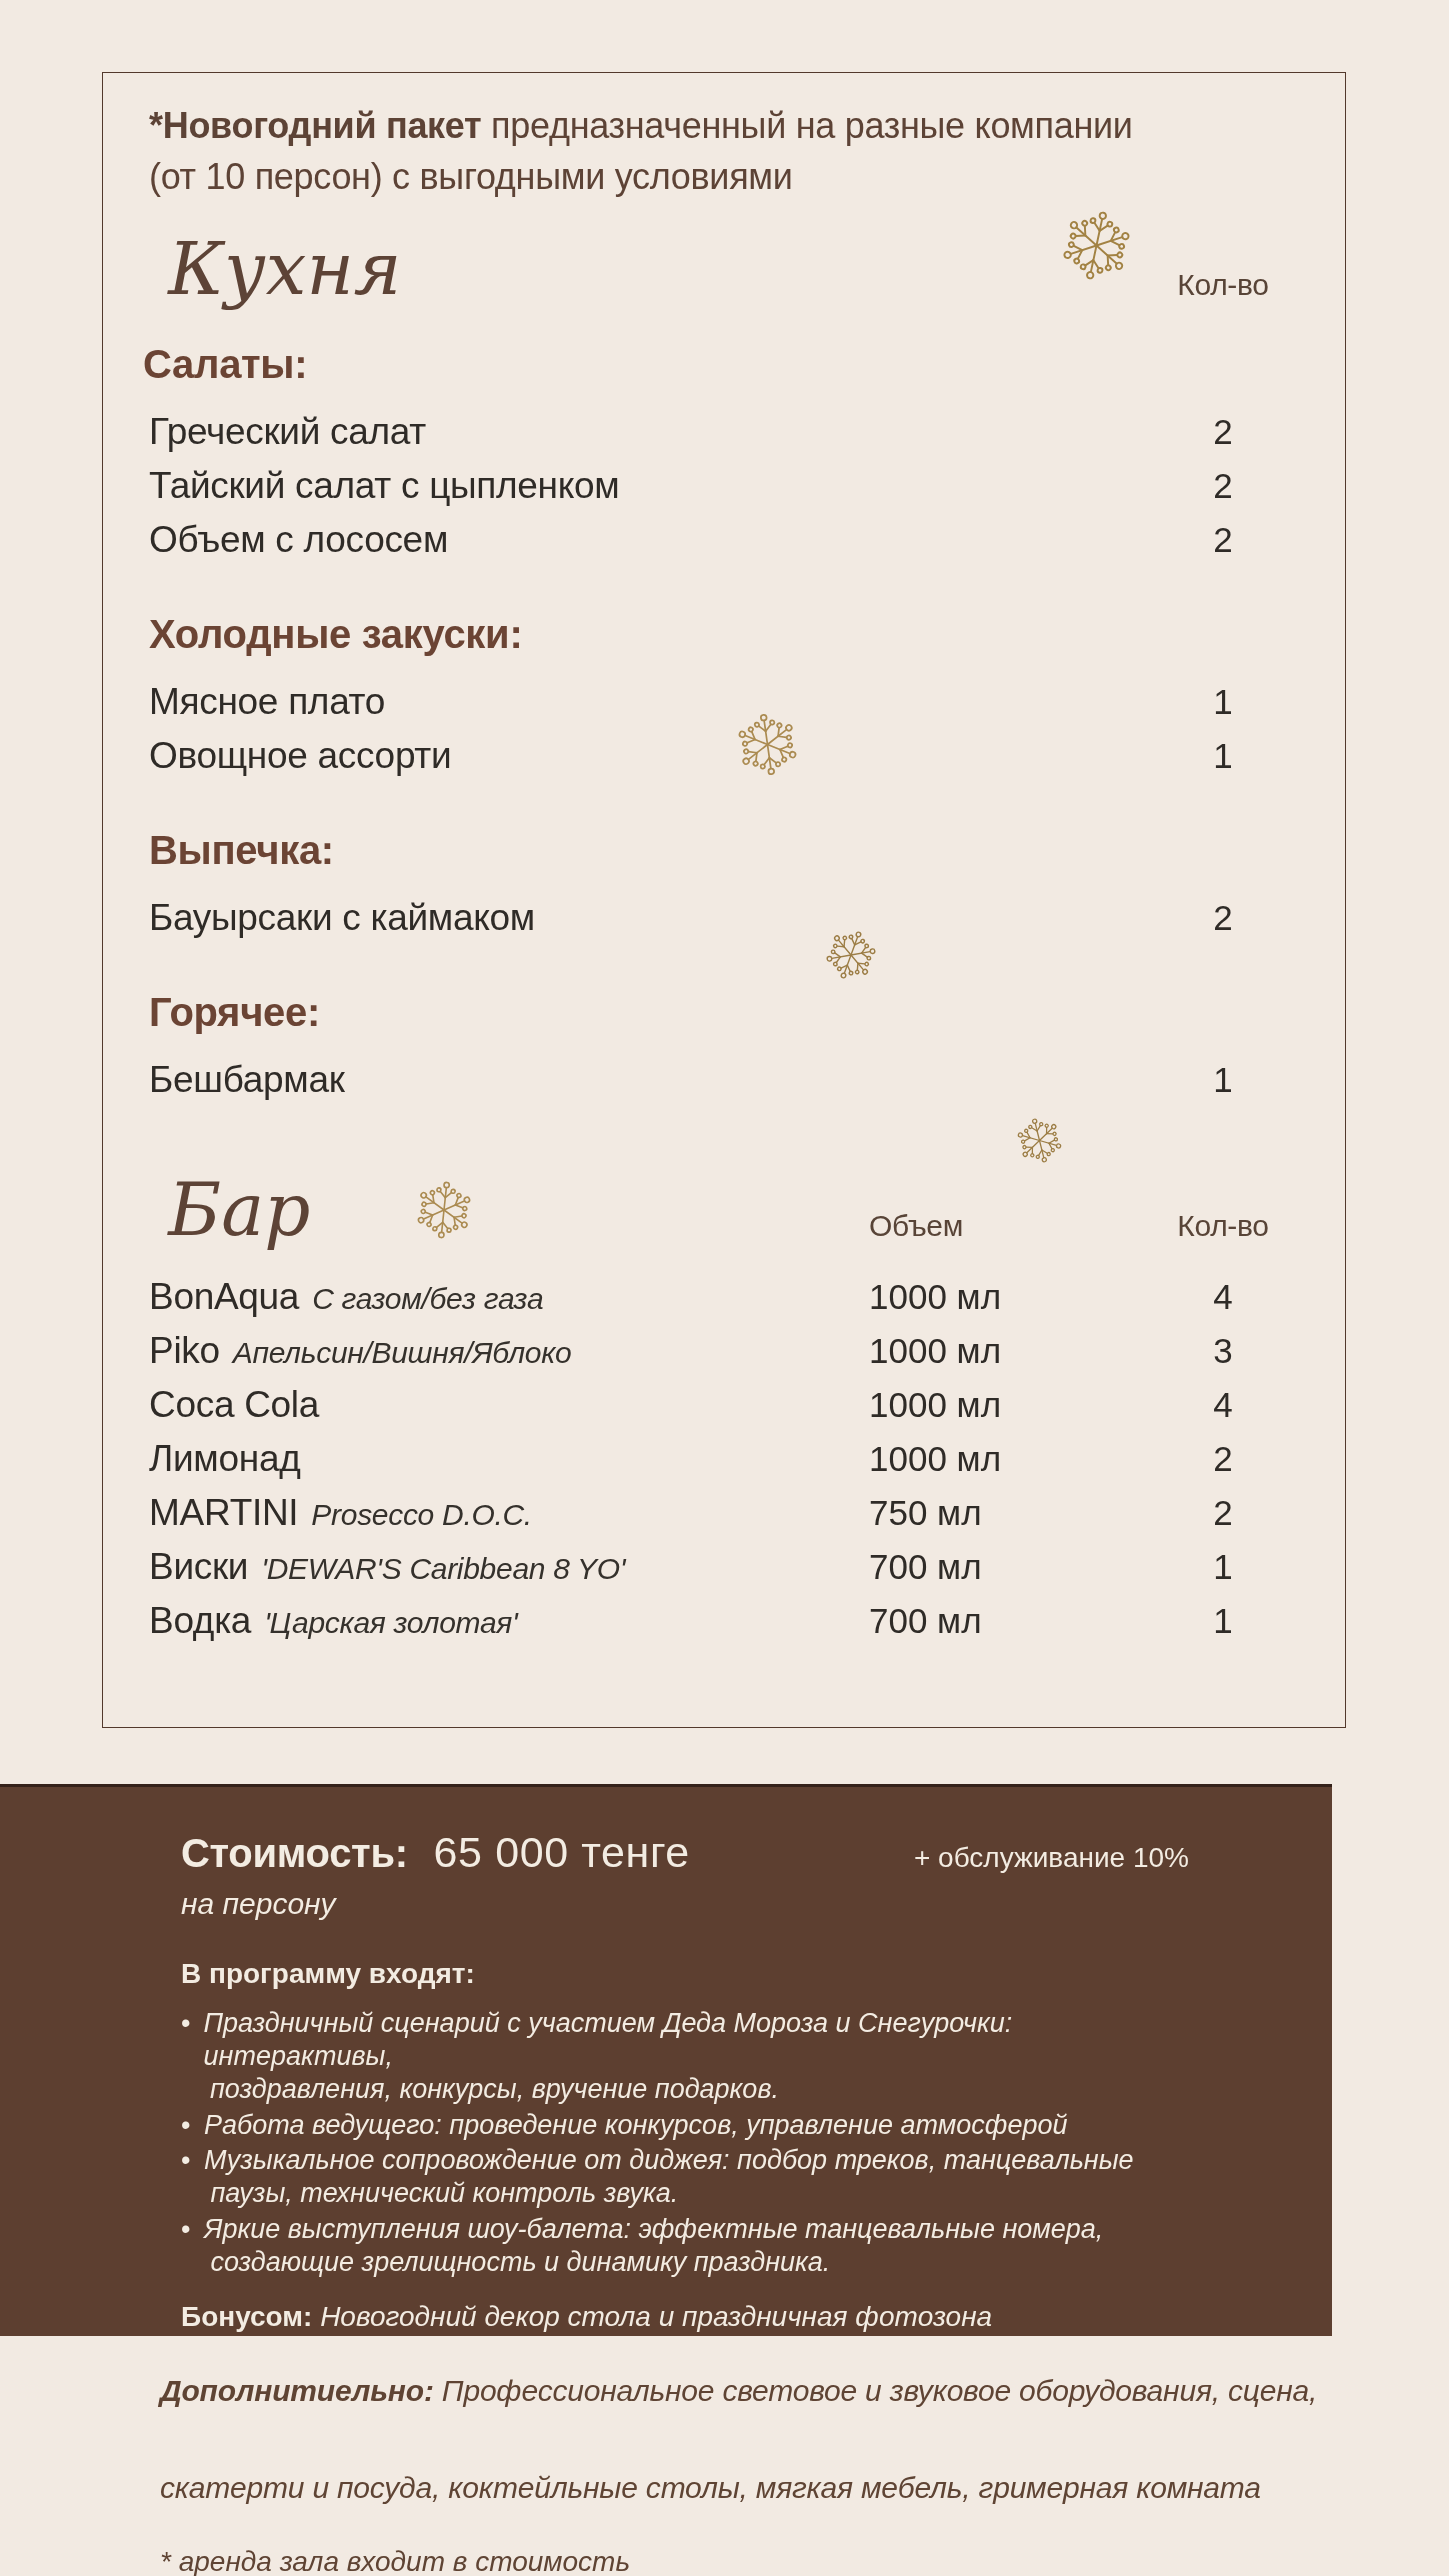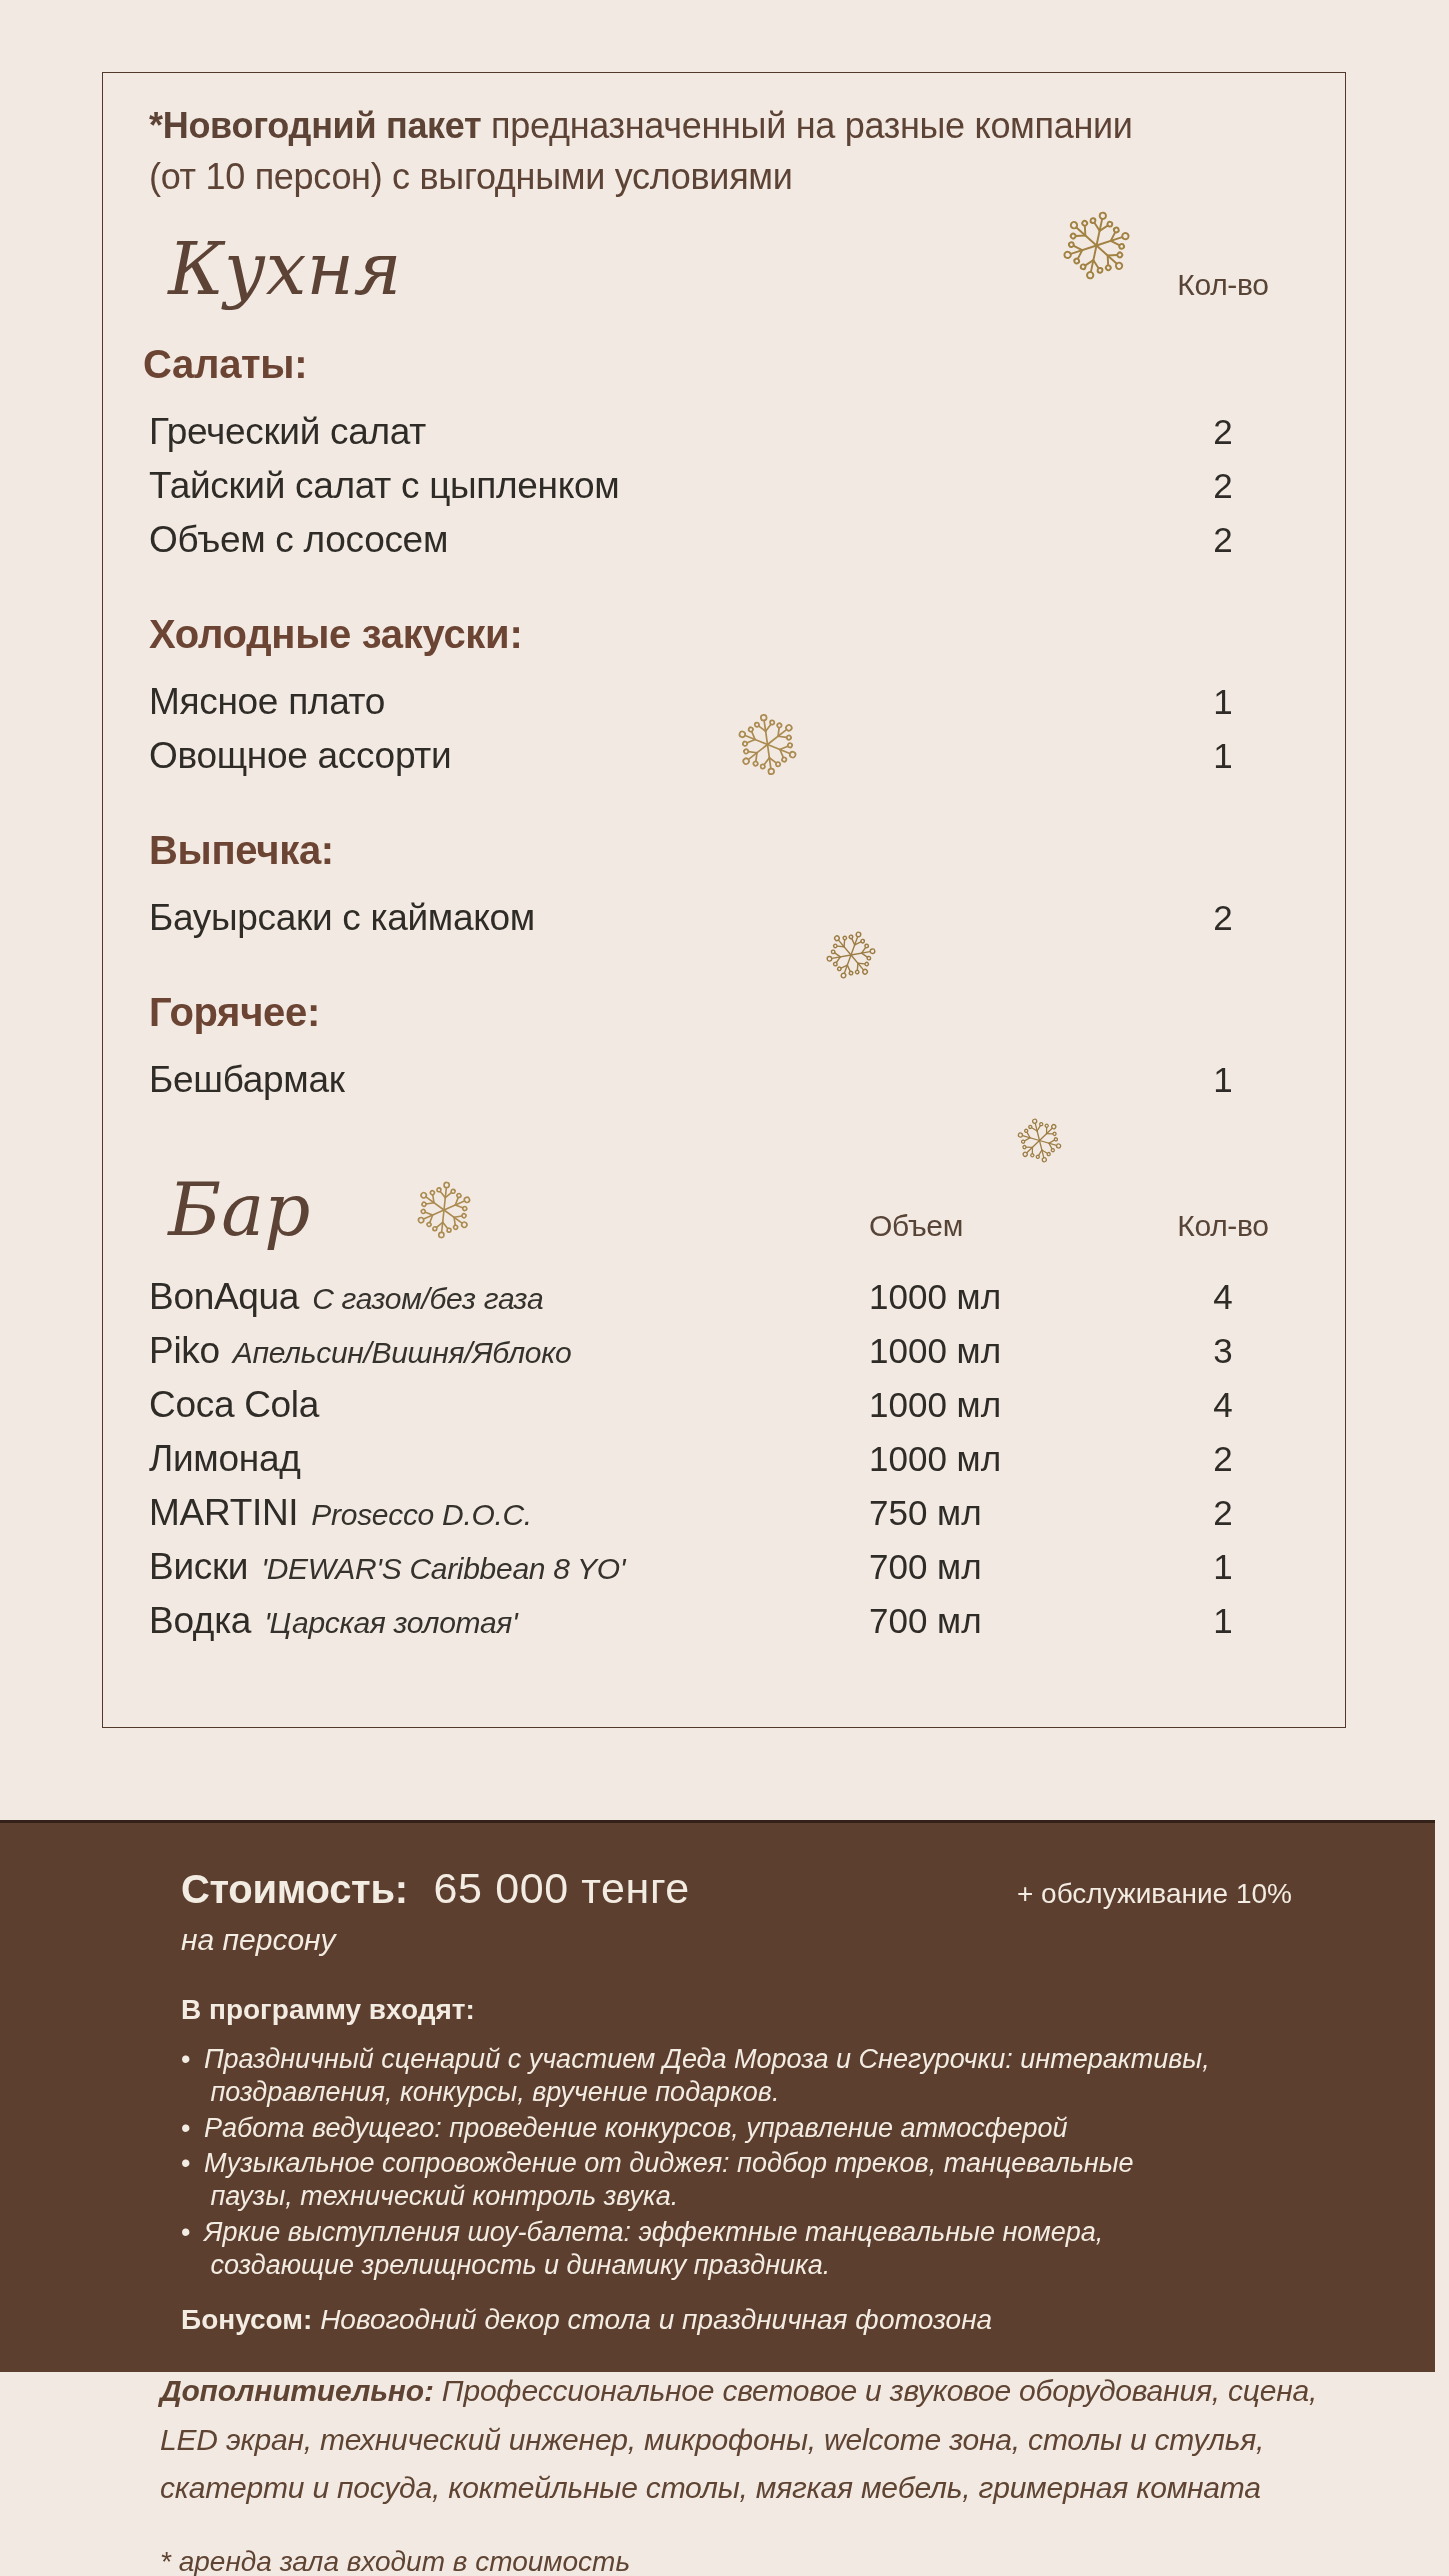--- a/index.html
+++ b/index.html
@@ -65,24 +65,23 @@
   .snow{position:absolute;color:#a9894f;}
   .snow svg{width:100%;height:100%;display:block;}
   .snow-1{left:956px;top:108px;width:75px;height:75px;color:#a28243;transform:rotate(12deg);}
   .snow-2{left:631px;top:611px;width:67px;height:67px;color:#ab8b51;transform:rotate(-8deg);}
   .snow-3{left:721px;top:828px;width:54px;height:54px;color:#9c7d45;transform:rotate(20deg);}
   .snow-4{left:912px;top:1016px;width:49px;height:49px;color:#9c7d45;transform:rotate(-14deg);}
   .snow-5{left:310px;top:1079px;width:62px;height:62px;color:#ab8b51;transform:rotate(6deg);}
 
   
   .band{
-    position:absolute;left:0;top:1784px;width:1435px;height:552px;
+    position:absolute;left:0;top:1784px;width:1332px;height:552px;
     background:#5d3f30;border-top:3.9px solid #34211a;box-sizing:border-box;
     color:#f3ece2;
-    margin-top:36px;
   }
   .band-inner{padding:41px 143px 0 181px;}
   .price-row{display:flex;justify-content:space-between;align-items:baseline;}
   .price-label{font-size:40px;font-weight:700;letter-spacing:-0.3px;}
   .price-value{font-size:43px;font-weight:400;margin-left:23px;letter-spacing:0.6px;}
   .service-note{font-size:28px;}
   .per-person{font-size:30px;font-style:italic;margin-top:10.3px;}
   .program-heading{font-size:28px;font-weight:700;margin-top:37px;}
   .bullets{margin-top:16.7px;}
   .bullet{display:flex;margin-bottom:2.6px;}
@@ -309,20 +308,20 @@
 
       <div class="bonus-line">
         <span class="bonus-label">Бонусом:</span><span class="bonus-text"> Новогодний декор стола и праздничная фотозона</span>
       </div>
     </div>
   </div>
 
   <div class="footer">
     <div class="extra">
       <span class="extra-label">Дополнитиельно:</span><span> Профессиональное световое и звуковое оборудования, сцена,</span><br>
-      <span>LED экран, технический инженер, микрофоны, welcome зона, столы и стулья,</span><br>
+      <br>
       <span>скатерти и посуда, коктейльные столы, мягкая мебель, гримерная комната</span>
     </div>
     <div class="note">* аренда зала входит в стоимость</div>
   </div>
 
 </div>
 
 
 </body></html>

